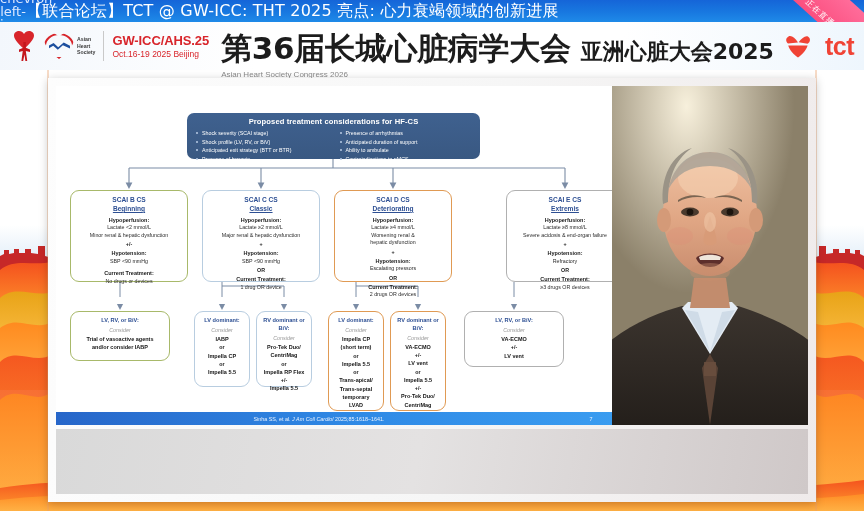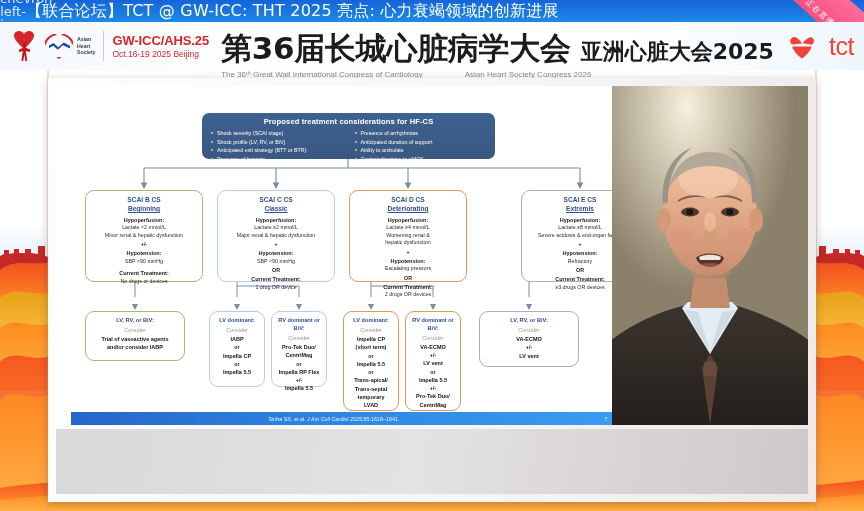--- a/index.html
+++ b/index.html
@@ -90,21 +90,21 @@
   }
   .titles-block .cn-sub {
     font-size: 22px; font-weight: bold; color: #1c1c1c;
     font-family: "DejaVu Sans", sans-serif;
     margin-top: 23px;
   }
   .titles-block .en-row { display: flex; gap: 42px; margin-top: 0px; }
   .titles-block .en-main, .titles-block .en-sub {
     font-size: 8px; color: #8a8a8a; font-family: "Liberation Sans", sans-serif;
   }
-  .logo-tct { display: flex; align-items: flex-end; gap: 14px; flex: 0 0 auto; margin-left: 6px; }
+  .logo-tct { display: flex; align-items: center; gap: 14px; flex: 0 0 auto; margin-left: 6px; font-weight: bold; }
   .logo-tct .tct-heart {
     width: 26px; height: 24px; position: relative;
   }
   .logo-tct .tct-heart svg { display: block; }
   .logo-tct .tct-word {
     font-size: 25px; color: #f04335; letter-spacing: -.5px; line-height: 1;
     font-family: "Liberation Sans", sans-serif;
   }
 
   
@@ -125,21 +125,21 @@
     overflow: hidden; background: #2b2622;
   }
   .videopane .vbg {
     position: absolute; inset: 0;
     background:
       radial-gradient(circle at 35% 8%, #efe7cf 0%, #cbbfa6 22%, #7e7460 55%, #4a4338 100%);
   }
   .videopane .person { position: absolute; inset: 0; }
 
   
-  .diagram { position: absolute; left: 15px; top: 0; width: 556px; height: 339px; }
+  .diagram { position: absolute; left: 0; top: 0; width: 556px; height: 339px; }
 
   .hdrbox {
     position: absolute; left: 131px; top: 27px; width: 293px; height: 46px;
     background: linear-gradient(180deg,#3f618f 0%, #395882 100%);
     border-radius: 7px; color: #ffffff; padding: 4px 8px 4px 8px;
   }
   .hdrbox .hb-title {
     text-align: center; font-size: 7.6px; font-weight: bold; letter-spacing: .1px;
     margin-bottom: 3px;
   }
@@ -281,21 +281,20 @@
     <div class="gw-line1">GW-ICC/AHS.25</div>
     <div class="gw-line2">Oct.16-19 2025 Beijing</div>
   </div>
 
   <div class="titles-block">
     <div class="cn-row">
       <div class="cn-main">第36届长城心脏病学大会</div>
       <div class="cn-sub">亚洲心脏大会2025</div>
     </div>
     <div class="en-row">
-      <div class="en-main">The 36ᵗʰ Great Wall International Congress of Cardiology</div>
       <div class="en-sub">Asian Heart Society Congress 2026</div>
     </div>
   </div>
 
   <div class="logo-tct">
     <div class="tct-heart">
       <svg width="26" height="24" viewBox="0 0 26 24">
         <path d="M13 8.5 C10 4 6.5 1 3.5 2.4 C0.6 3.8 0.4 7.6 3 9.4 L13 8.5 Z" fill="#f04335"></path>
         <path d="M13.6 8.2 C17 4.2 20.5 1.2 23.2 2.8 C25.8 4.4 25.4 8.2 22.6 9.8 L13.6 8.2 Z" fill="#f04335"></path>
         <path d="M3.2 11.4 L22.6 11.4 C21 16.6 16.6 21 13 23.4 C9.2 21 4.8 16.6 3.2 11.4 Z" fill="#f04335"></path>

